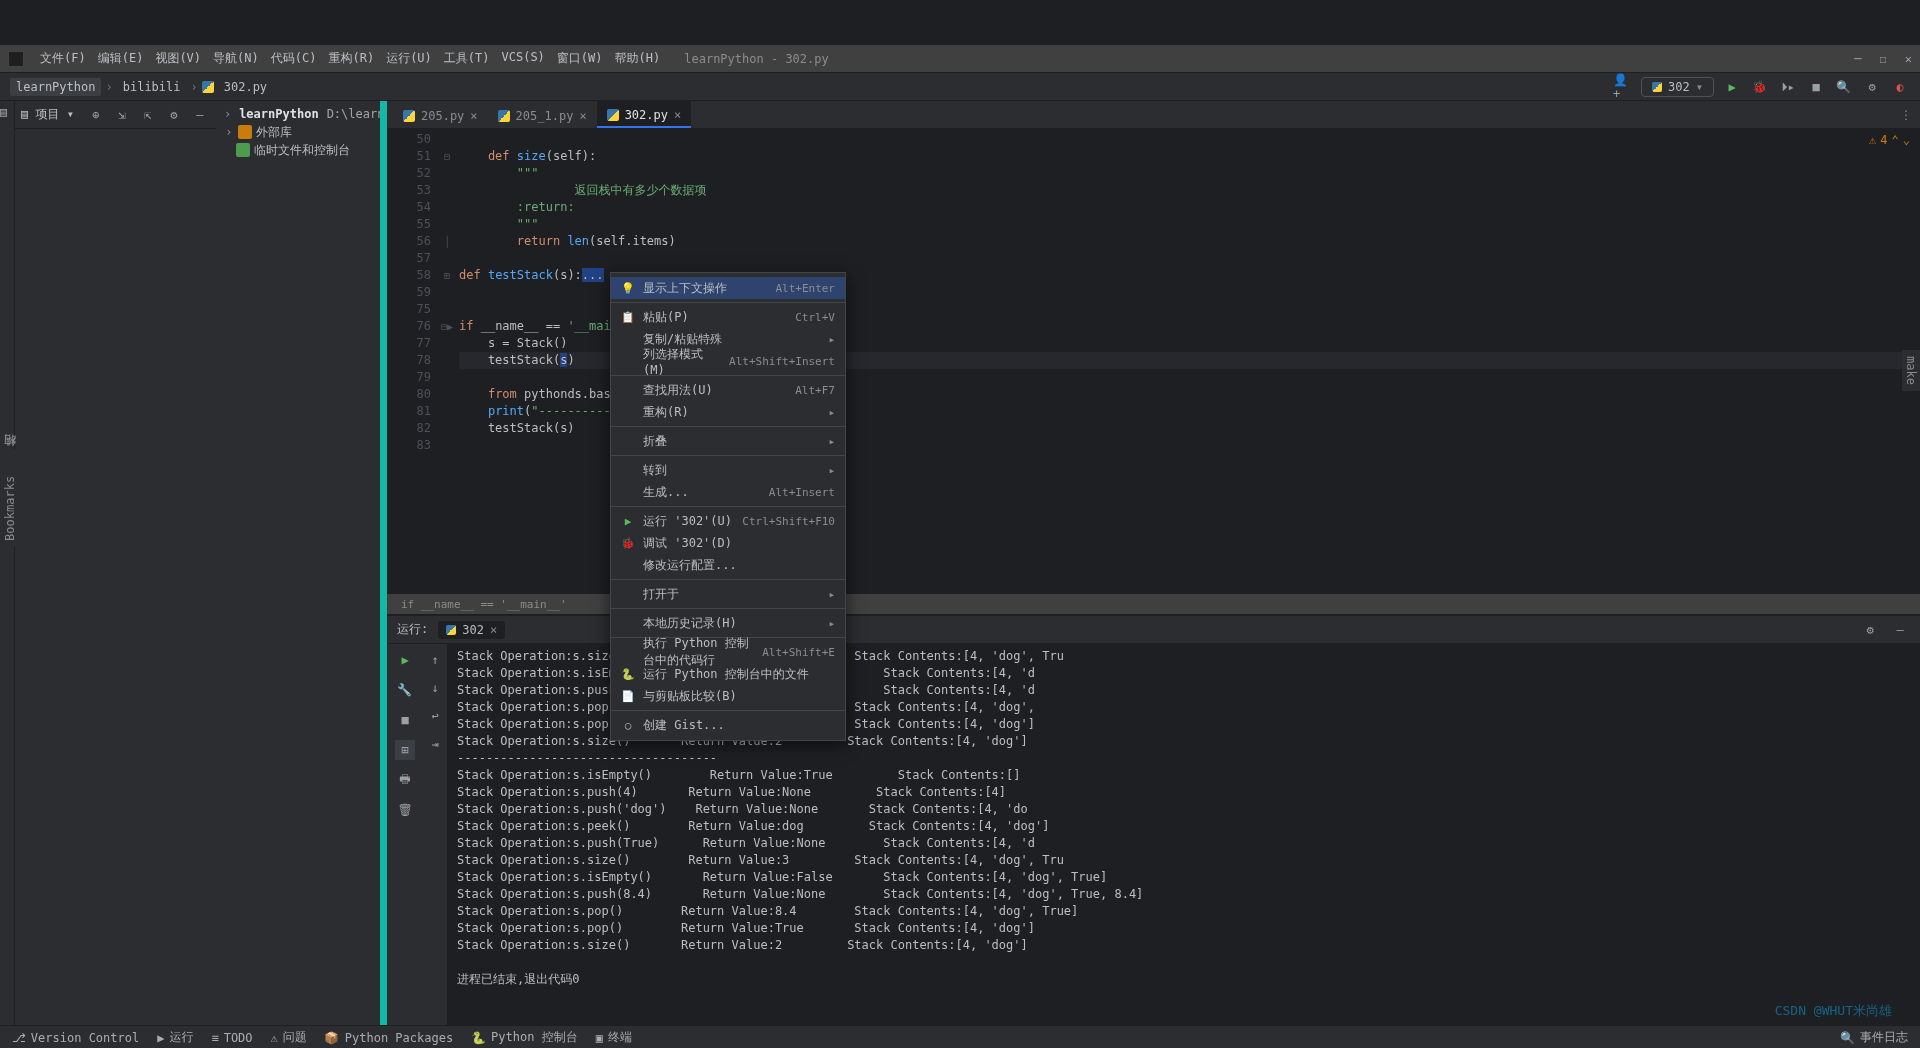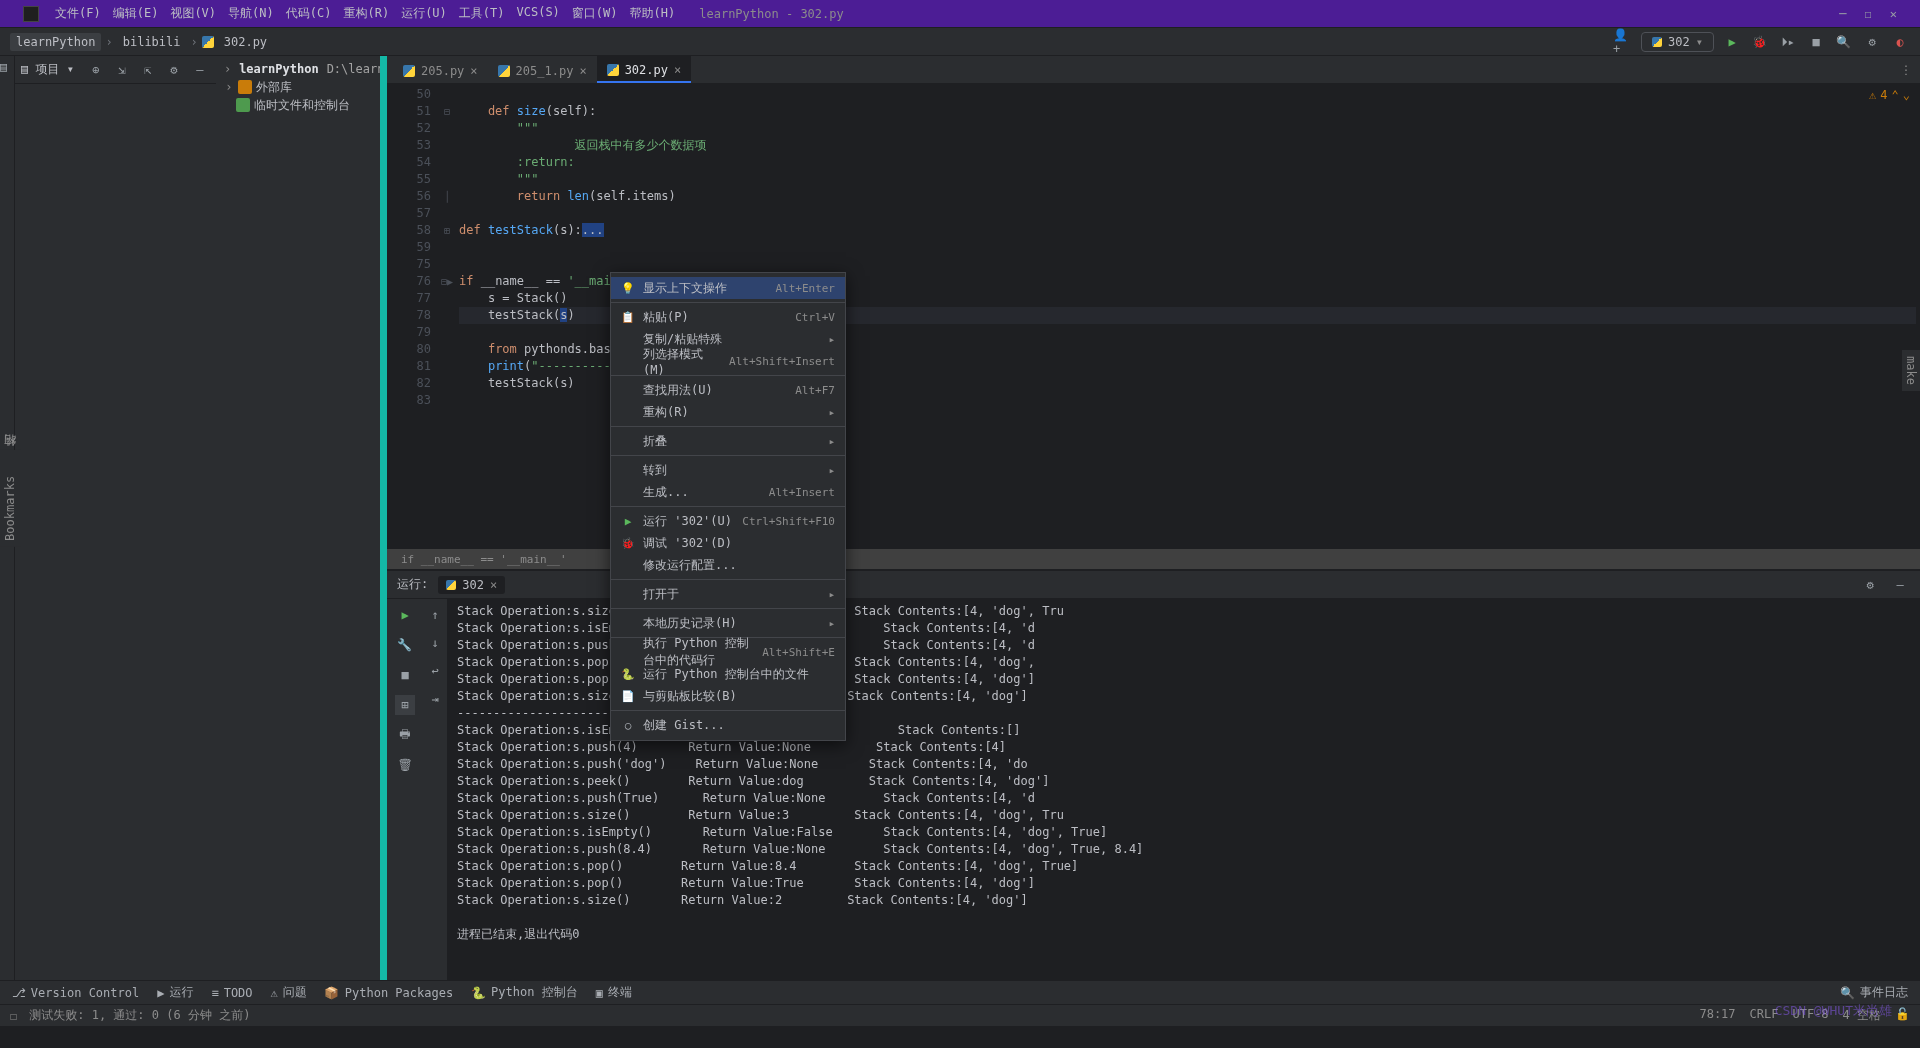--- a/index.html
+++ b/index.html
@@ -1,17 +1,17 @@
 <!DOCTYPE html>
 <html><head>
 <meta charset="utf-8">
 <style>
 * { margin:0; padding:0; box-sizing:border-box; font-family:"Microsoft YaHei",Consolas,monospace; font-size:12px; }
 body { background:#1e1f22; color:#bcbec4; width:1920px; height:1048px; overflow:hidden; position:relative; }
-.menubar { background:#4c1d95; height:28px; display:flex; align-items:center; padding:0 23px; border-bottom:1px solid #1e1f22; }
+.menubar { background:#404040; height:28px; display:flex; align-items:center; padding:0 8px; border-bottom:1px solid #1e1f22;margin-top:45px; }
 .logo { width:16px; height:16px; background:#1f1f1f; border:1px solid #444; margin-right:10px; }
 .menuitems { display:flex; gap:0; }
 .menuitems span { padding:4px 6px; cursor:pointer; }
 .menubar .title { margin-left:18px; color:#8c8c8c; }
 .winctl { margin-left:auto; display:flex; gap:18px; color:#9aa0a6; }
 .breadcrumb { background:#2b2d30; height:28px; display:flex; align-items:center; padding:0 10px; border-bottom:1px solid #1e1f22; }
 .breadcrumb .crumb { padding:2px 6px; cursor:pointer; }
 .breadcrumb .crumb.active { background:#3b3e42; border-radius:2px; }
 .breadcrumb .sep { color:#6f737a; margin:0 4px; }
 .breadcrumb .right { margin-left:auto; display:flex; align-items:center; gap:8px; }
@@ -63,21 +63,21 @@
 .status .right { margin-left:auto; display:flex; gap:14px; }
 .ctxmenu { position:absolute; left:610px; top:272px; width:236px; background:#2b2d30; border:1px solid #43454a; box-shadow:0 4px 16px rgba(0,0,0,.6); z-index:50; padding:4px 0; }
 .ctxmenu .mi { height:22px; display:flex; align-items:center; padding:0 10px; gap:8px; cursor:pointer; }
 .ctxmenu .mi.sel { background:#2e436e; }
 .ctxmenu .mi .mlabel { flex:1; }
 .ctxmenu .mi .short { color:#8c8c8c; font-size:11px; }
 .ctxmenu hr { border:none; border-top:1px solid #43454a; margin:3px 0; }
 .ctxmenu .micon { width:14px; text-align:center; color:#a9adb3; font-size:11px; }
 .sidebar-right { position:absolute; right:0; top:350px; writing-mode:vertical-rl; font-size:11px; color:#8c8c8c; background:#2b2d30; padding:6px 2px; }
 .sidebar-left { position:absolute; left:0; top:450px; writing-mode:vertical-rl; transform:rotate(180deg); font-size:11px; color:#8c8c8c; background:#2b2d30; padding:6px 2px; }
-.watermark { position:absolute; right:28px; bottom:28px; color:#8b5cf6; font-size:13px; opacity:.5; }
+.watermark { position:absolute; right:28px; bottom:28px; color:#0ea5e9; font-size:13px; opacity:.5; }
 </style>
 </head>
 <body>
 
 <div class="menubar">
   <span class="logo"></span>
   <div class="menuitems">
     <span>文件(F)</span>
     <span>编辑(E)</span>
     <span>视图(V)</span>

